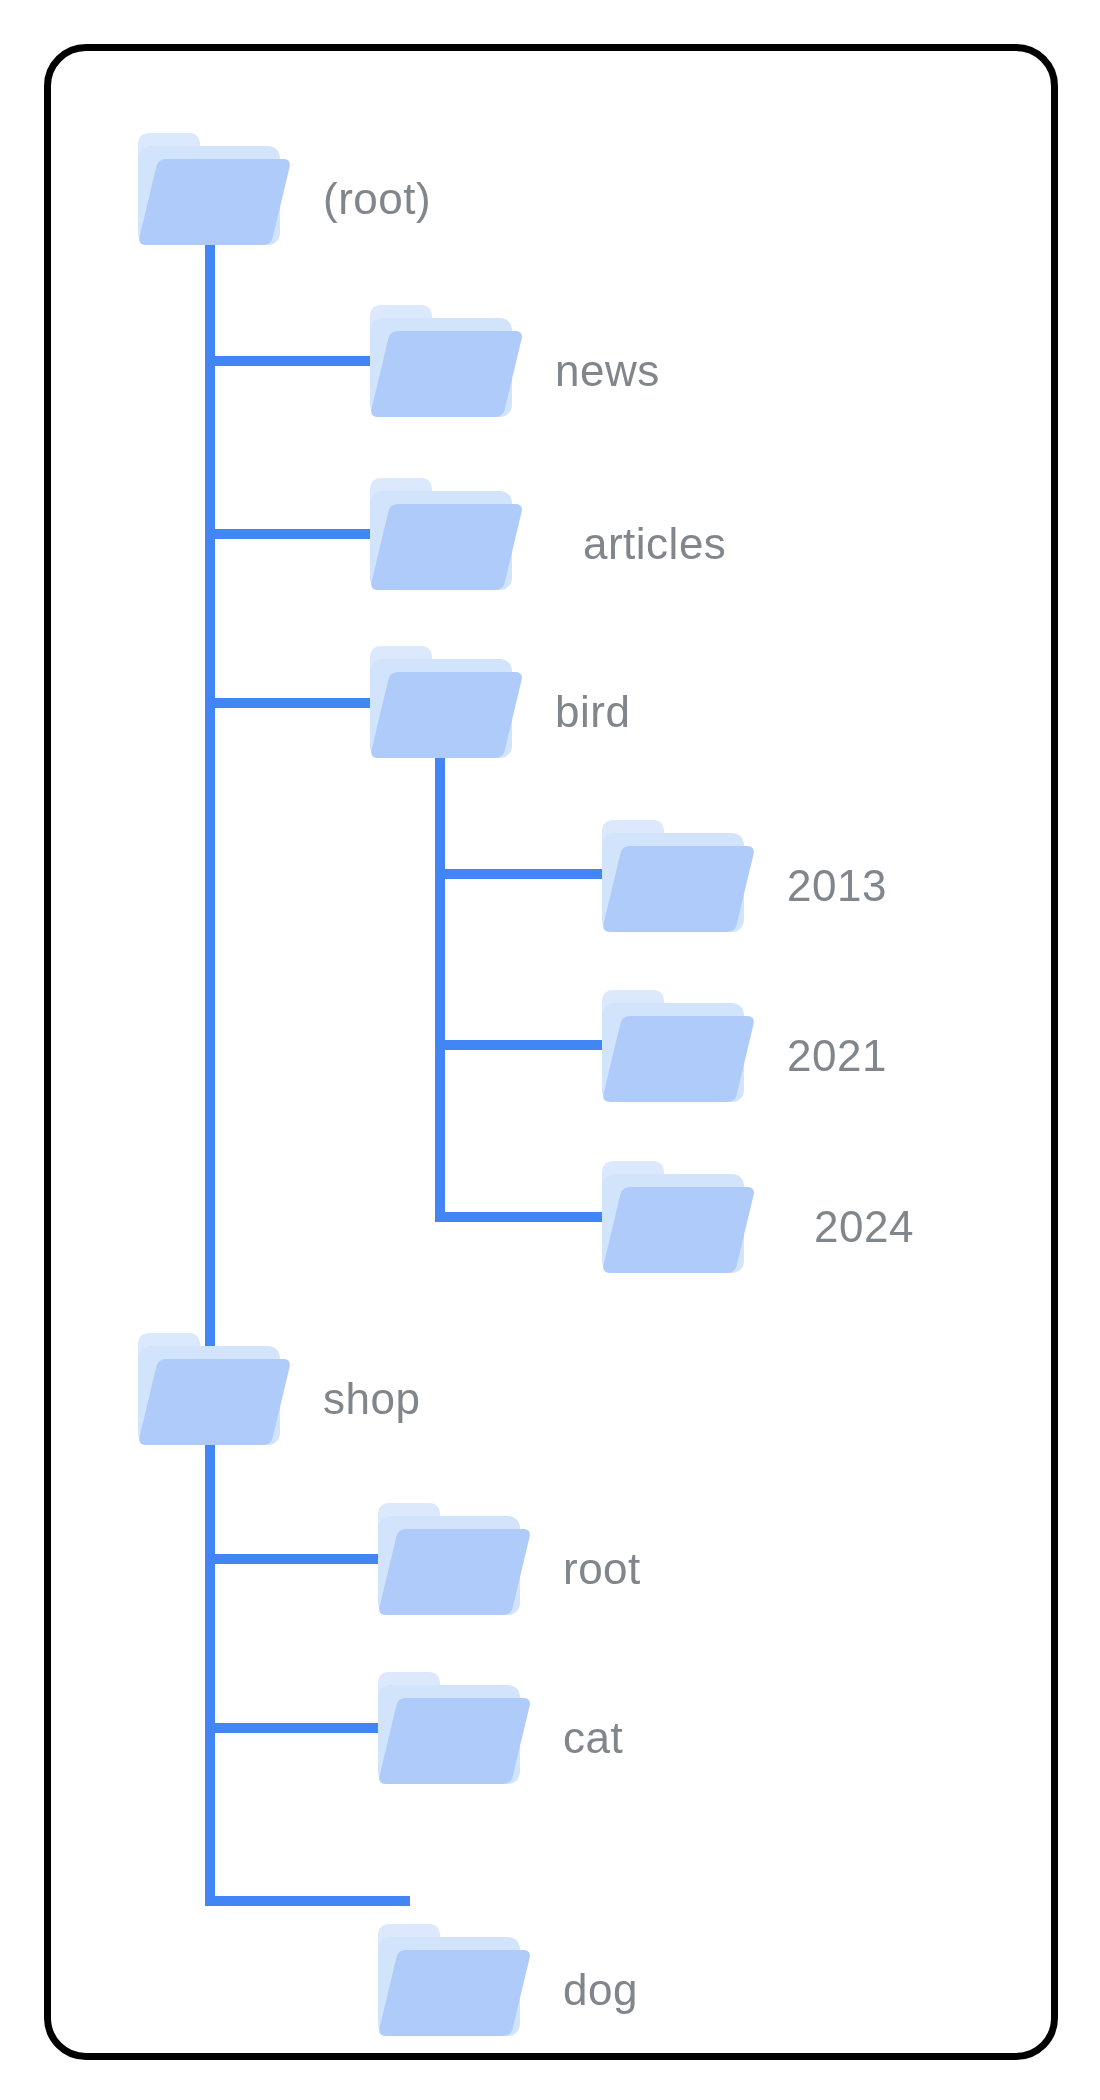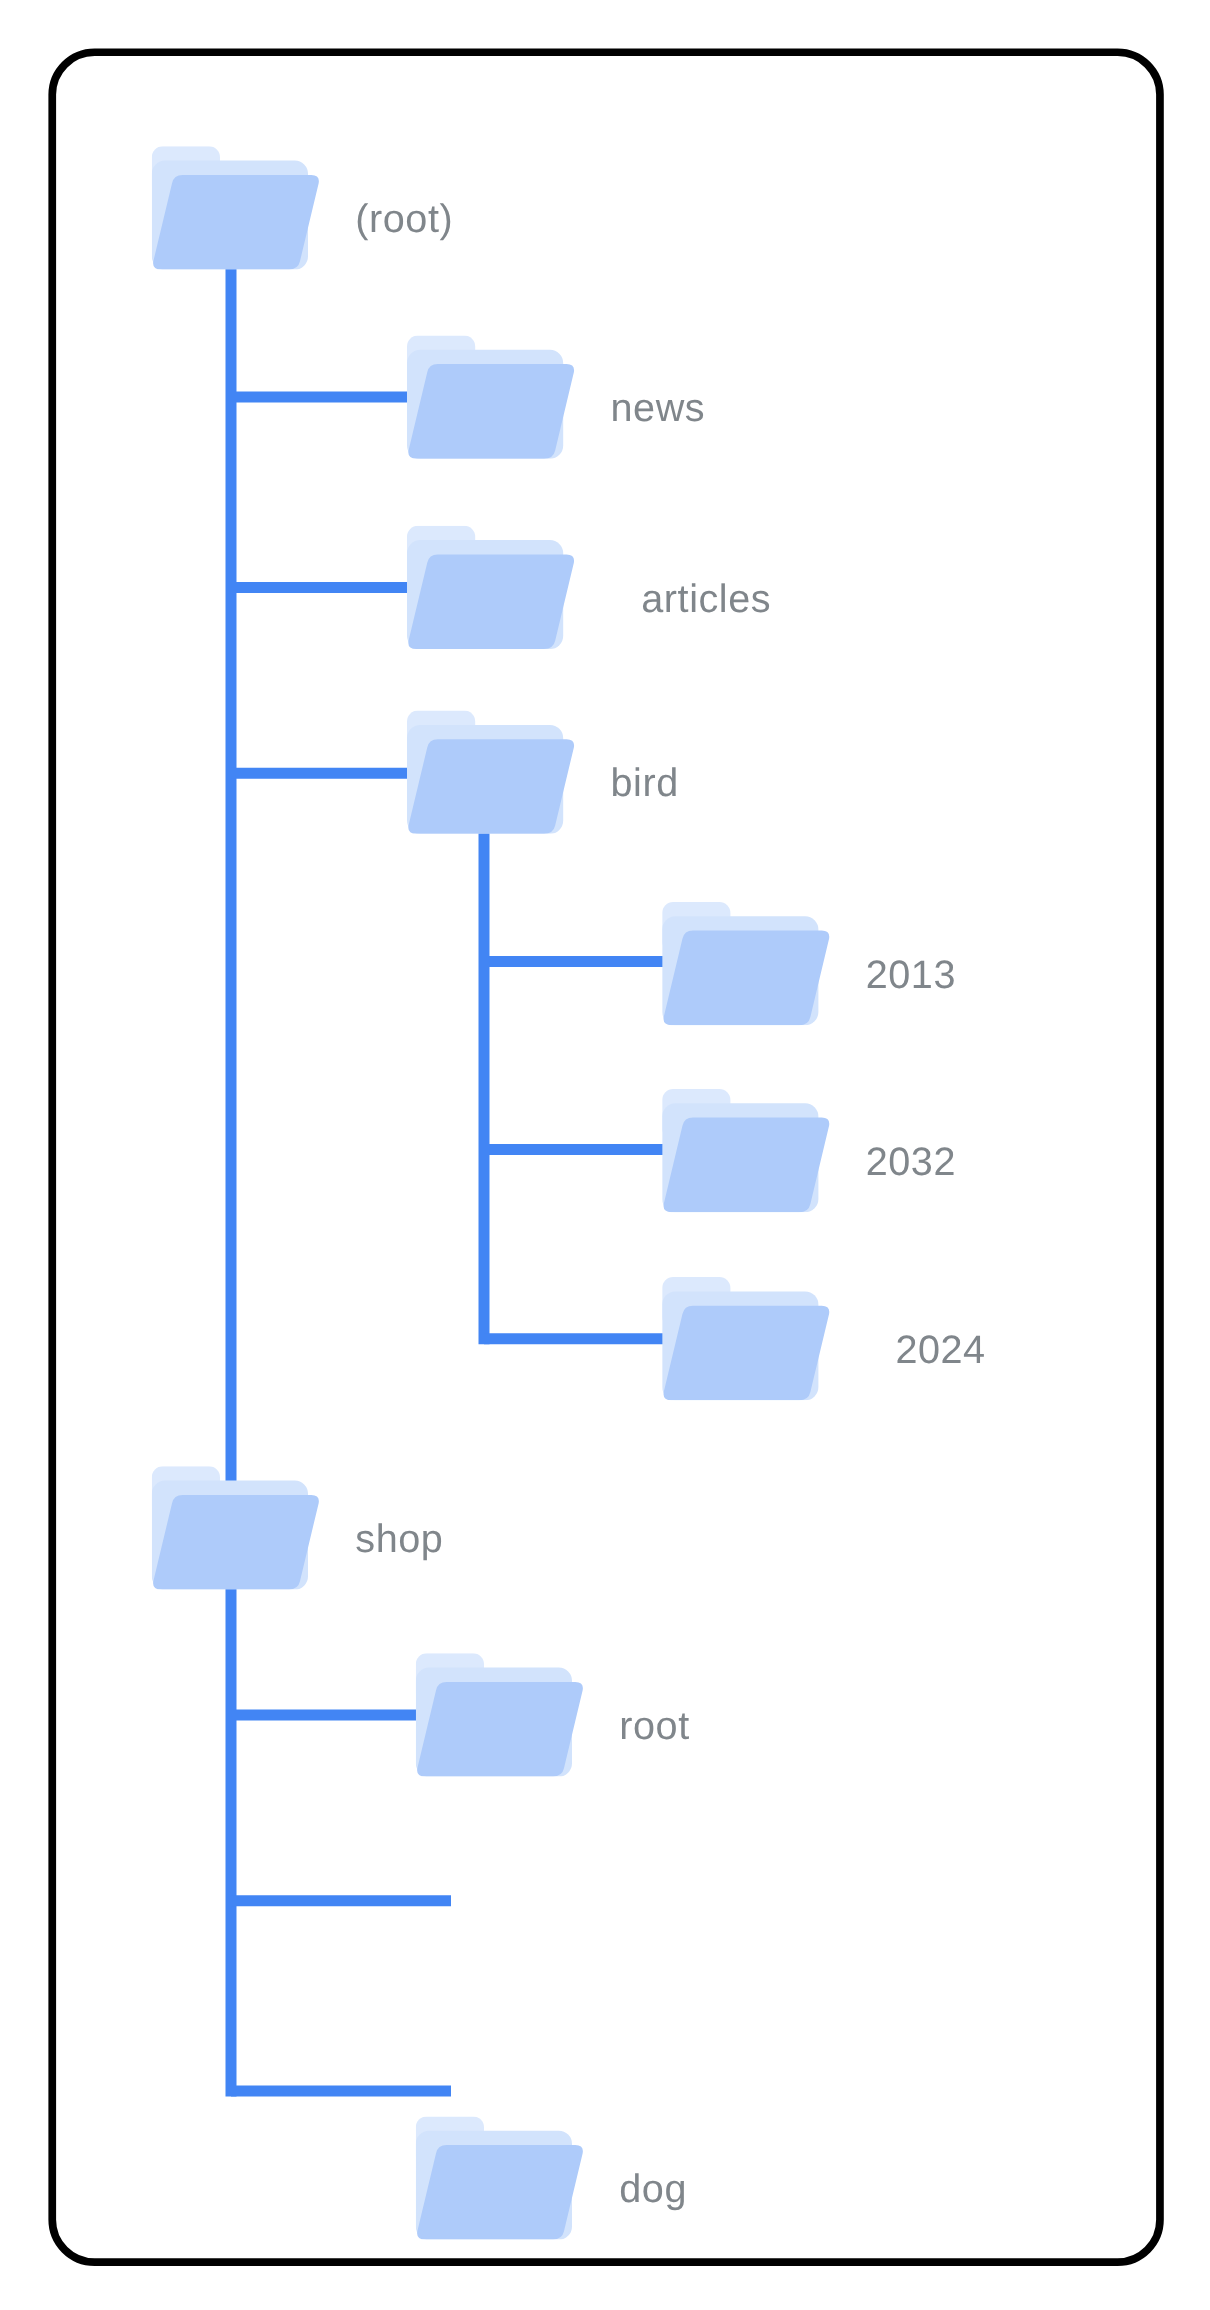--- a/index.html
+++ b/index.html
@@ -17,21 +17,21 @@
   .frame{
     position:absolute;left:44px;top:44px;width:1014px;height:2016px;
     box-sizing:border-box;border:7px solid var(--frame);border-radius:42px;
     background:transparent;
   }
   .wires{position:absolute;left:0;top:0;width:1100px;height:2100px;}
   .wires path{fill:none;stroke:var(--connector);stroke-width:10;}
   .node{position:absolute;display:flex;align-items:center;height:112px;}
   .node .folder{width:155px;height:112px;flex:none;}
   .node .label{
-    margin-left:30px;font-size:36px;line-height:1;color:var(--label);
+    margin-left:30px;font-size:44px;line-height:1;color:var(--label);
     white-space:nowrap;transform:translateY(10px);letter-spacing:0.5px;
   }
   .f-tab{fill:var(--folder-tab);}
   .f-back{fill:var(--folder-back);}
   .f-front{fill:var(--folder-front);}
   
   .n0{left:138px;top:133px;}
   .n1{left:370px;top:305px;}
   .n2{left:370px;top:478px;gap:28px;}
   .n3{left:370px;top:646px;}
@@ -106,21 +106,21 @@
     <svg class="folder" viewBox="0 0 155 112">
         <use href="#folder-shape"></use>
       </svg>
     <span class="label">2013</span>
   </div>
 
   <div class="node n5">
     <svg class="folder" viewBox="0 0 155 112">
         <use href="#folder-shape"></use>
       </svg>
-    <span class="label">2032</span>
+    <span class="label">2021</span>
   </div>
 
   <div class="node n6">
     <svg class="folder" viewBox="0 0 155 112">
         <use href="#folder-shape"></use>
       </svg>
     <span class="label">2024</span>
   </div>
 
   <div class="node n7">
@@ -130,20 +130,26 @@
     <span class="label">shop</span>
   </div>
 
   <div class="node n8">
     <svg class="folder" viewBox="0 0 155 112">
         <use href="#folder-shape"></use>
       </svg>
     <span class="label">root</span>
   </div>
 
+  <div class="node n9">
+    <svg class="folder" viewBox="0 0 155 112">
+        <use href="#folder-shape"></use>
+      </svg>
+    <span class="label">cat</span>
+  </div>
 
   <div class="node n10">
     <svg class="folder" viewBox="0 0 155 112">
         <use href="#folder-shape"></use>
       </svg>
     <span class="label">dog</span>
   </div>
 
 </div>
 

